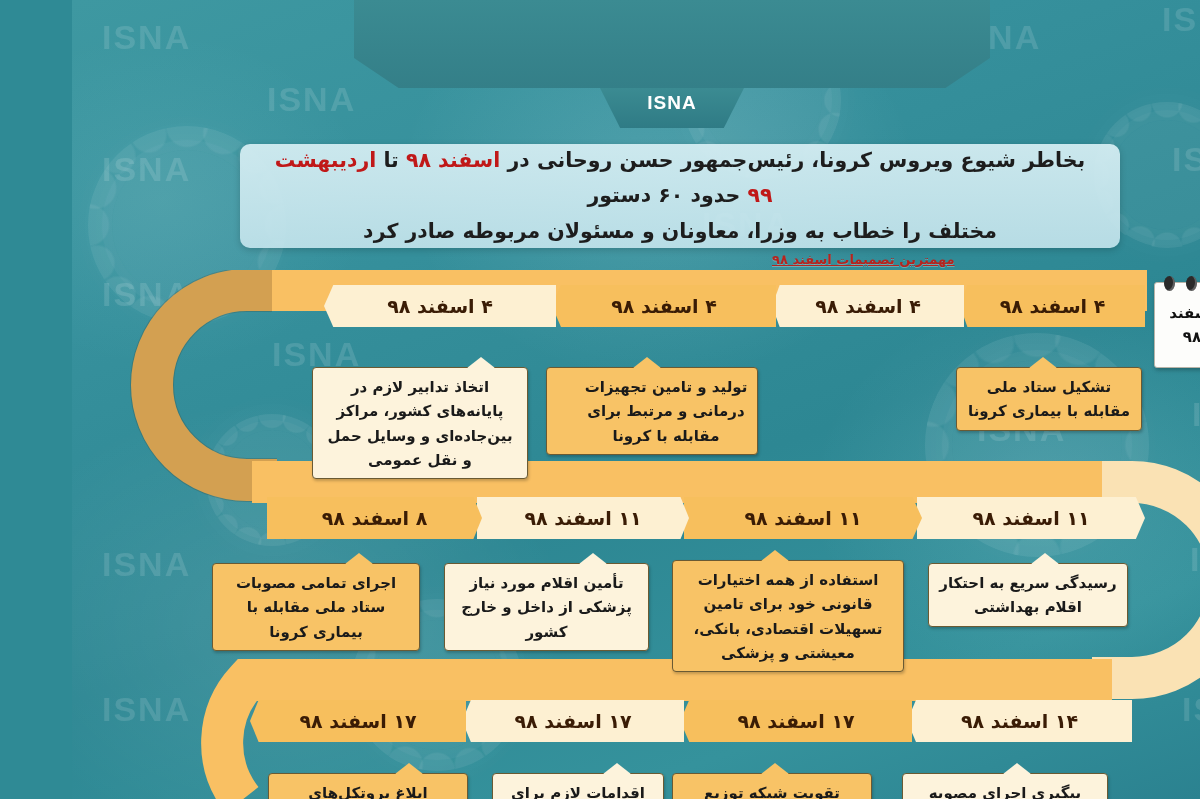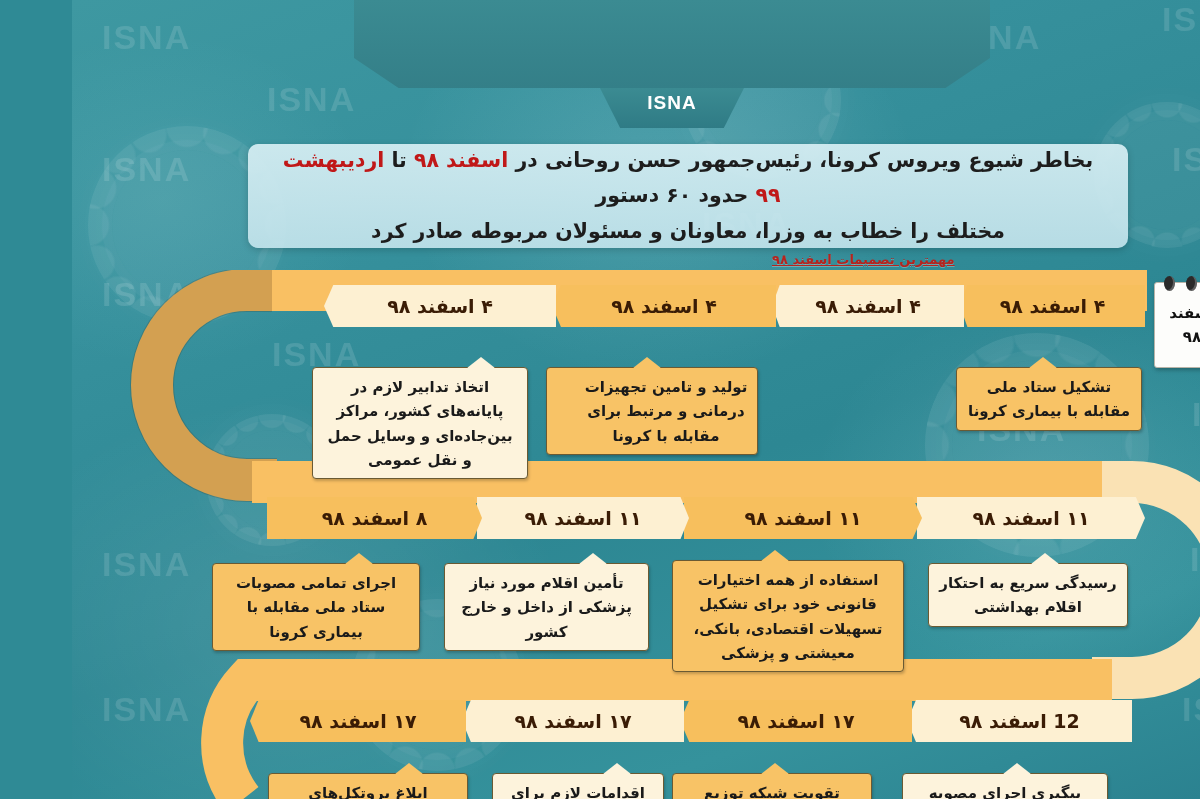--- a/index.html
+++ b/index.html
@@ -59,21 +59,21 @@
     background:linear-gradient(180deg,#3b8b92,#2f7b85);
     clip-path:polygon(0 0,100% 0,86% 100%,14% 100%);
   }
   #isna-tab span{
     display:block;text-align:center;line-height:30px;color:#fff;
     font-family:"Liberation Sans",sans-serif;font-weight:bold;font-size:19px;letter-spacing:1px;
   }
 
   
   #intro{
-    position:absolute;top:144px;left:176px;width:880px;height:104px;z-index:6;
+    position:absolute;top:144px;left:168px;width:880px;height:104px;z-index:6;
     background:linear-gradient(180deg,rgba(214,238,243,.93) 0%,rgba(197,229,237,.90) 100%);
     border-radius:10px;
     box-shadow:0 2px 7px rgba(0,0,0,.18);
     display:flex;align-items:center;justify-content:center;
     padding:6px 22px;box-sizing:border-box;
   }
   #intro p{
     margin:0;direction:rtl;text-align:center;
     font-size:20.5px;font-weight:bold;line-height:1.72;color:#1d1d1d;
   }
@@ -253,33 +253,33 @@
   <div class="chev dark rtl-arrow" style="left:195px;top:497px;width:215px;">
     <span>۸ اسفند ۹۸</span>
   </div>
 
   <div class="callout light" style="left:856px;top:563px;width:200px;">
     <span class="tip" style="left:102px;"></span>
     <span>رسیدگی سریع به احتکار اقلام بهداشتی</span>
   </div>
   <div class="callout dark" style="left:600px;top:560px;width:232px;">
     <span class="tip" style="left:88px;"></span>
-    <span>استفاده از همه اختیارات قانونی خود برای تشکیل تسهیلات اقتصادی، بانکی، معیشتی و پزشکی</span>
+    <span>استفاده از همه اختیارات قانونی خود برای تامین تسهیلات اقتصادی، بانکی، معیشتی و پزشکی</span>
   </div>
   <div class="callout light" style="left:372px;top:563px;width:205px;">
     <span class="tip" style="left:134px;"></span>
     <span>تأمین اقلام مورد نیاز پزشکی از داخل و خارج کشور</span>
   </div>
   <div class="callout dark" style="left:140px;top:563px;width:208px;">
     <span class="tip" style="left:132px;"></span>
     <span>اجرای تمامی مصوبات ستاد ملی مقابله با بیماری کرونا</span>
   </div>
 
   <div class="chev light ltr-arrow" style="left:835px;top:700px;width:225px;">
-    <span>12 اسفند ۹۸</span>
+    <span>۱۴ اسفند ۹۸</span>
   </div>
   <div class="chev dark ltr-arrow" style="left:608px;top:700px;width:232px;">
     <span>۱۷ اسفند ۹۸</span>
   </div>
   <div class="chev light ltr-arrow" style="left:390px;top:700px;width:222px;">
     <span>۱۷ اسفند ۹۸</span>
   </div>
   <div class="chev dark ltr-arrow" style="left:178px;top:700px;width:216px;">
     <span>۱۷ اسفند ۹۸</span>
   </div>

